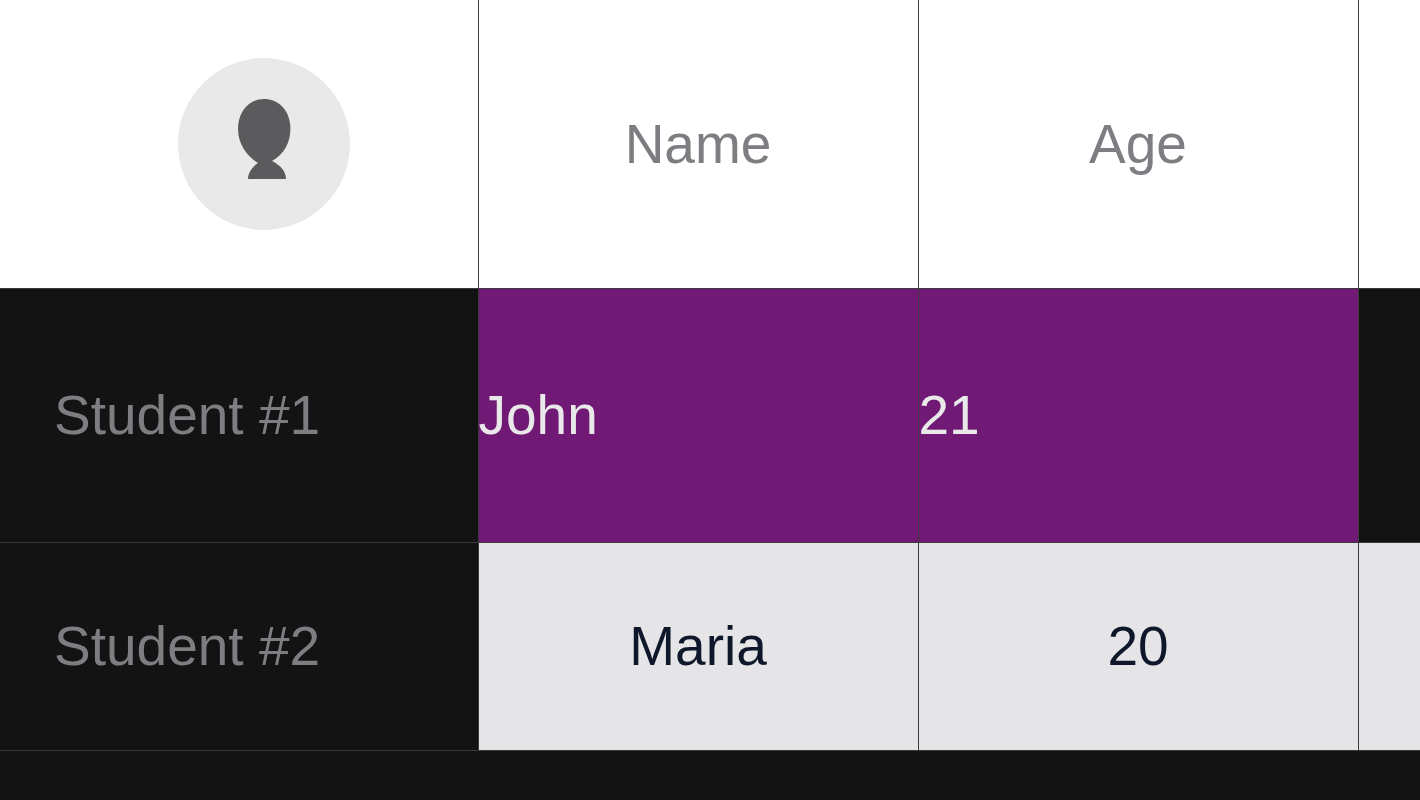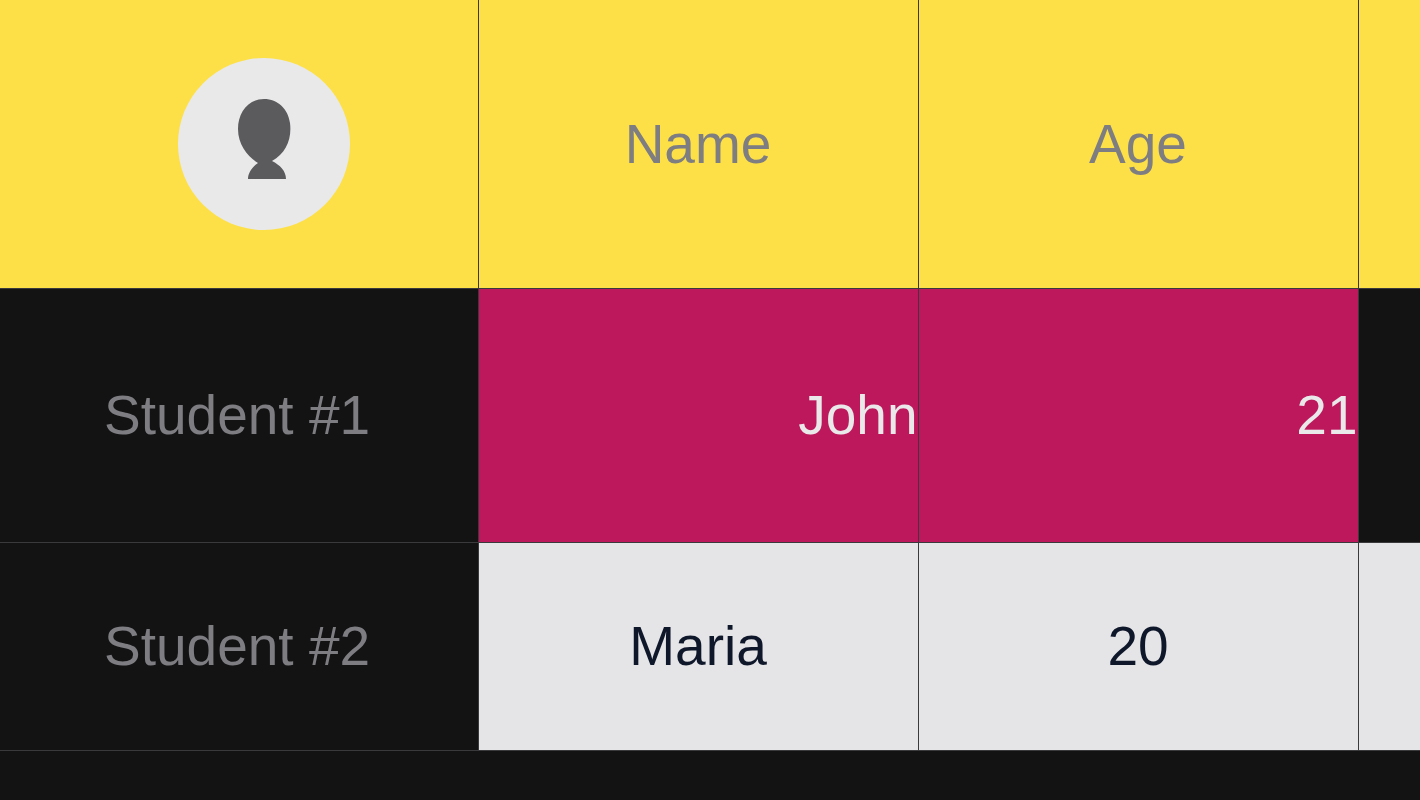--- a/index.html
+++ b/index.html
@@ -27,42 +27,42 @@
     }
     .table tr:first-child th,
     .table tr:first-child td { border-top: none; }
     .table th:first-child,
     .table td:first-child { border-left: none; }
     .table th:last-child,
     .table td:last-child { border-right: none; }
 
     .header-row th {
       height: 288px;
-      background: #fde047;
+      background: #ffffff;
       color: #7d7d82;
       font-size: 55px;
       text-align: center;
     }
 
     .row-1 td { height: 254px; }
     .row-2 td { height: 208px; }
 
     .row-label {
       background: #131314;
       color: #7d7d82;
       font-size: 55px;
-      padding-left: 104px;
+      padding-left: 54px;
       text-align: left;
     }
 
     .cell-dark {
-      background: #be185d;
+      background: #701a75;
       color: #e9e9ea;
       font-size: 55px;
-      text-align: right;
+      text-align: left;
     }
     .cell-light {
       background: #e5e5e7;
       color: #0f172a;
       font-size: 55px;
       text-align: center;
     }
     .cell-tail-dark  { background: #131314; }
     .cell-tail-light { background: #e5e5e7; }
 

